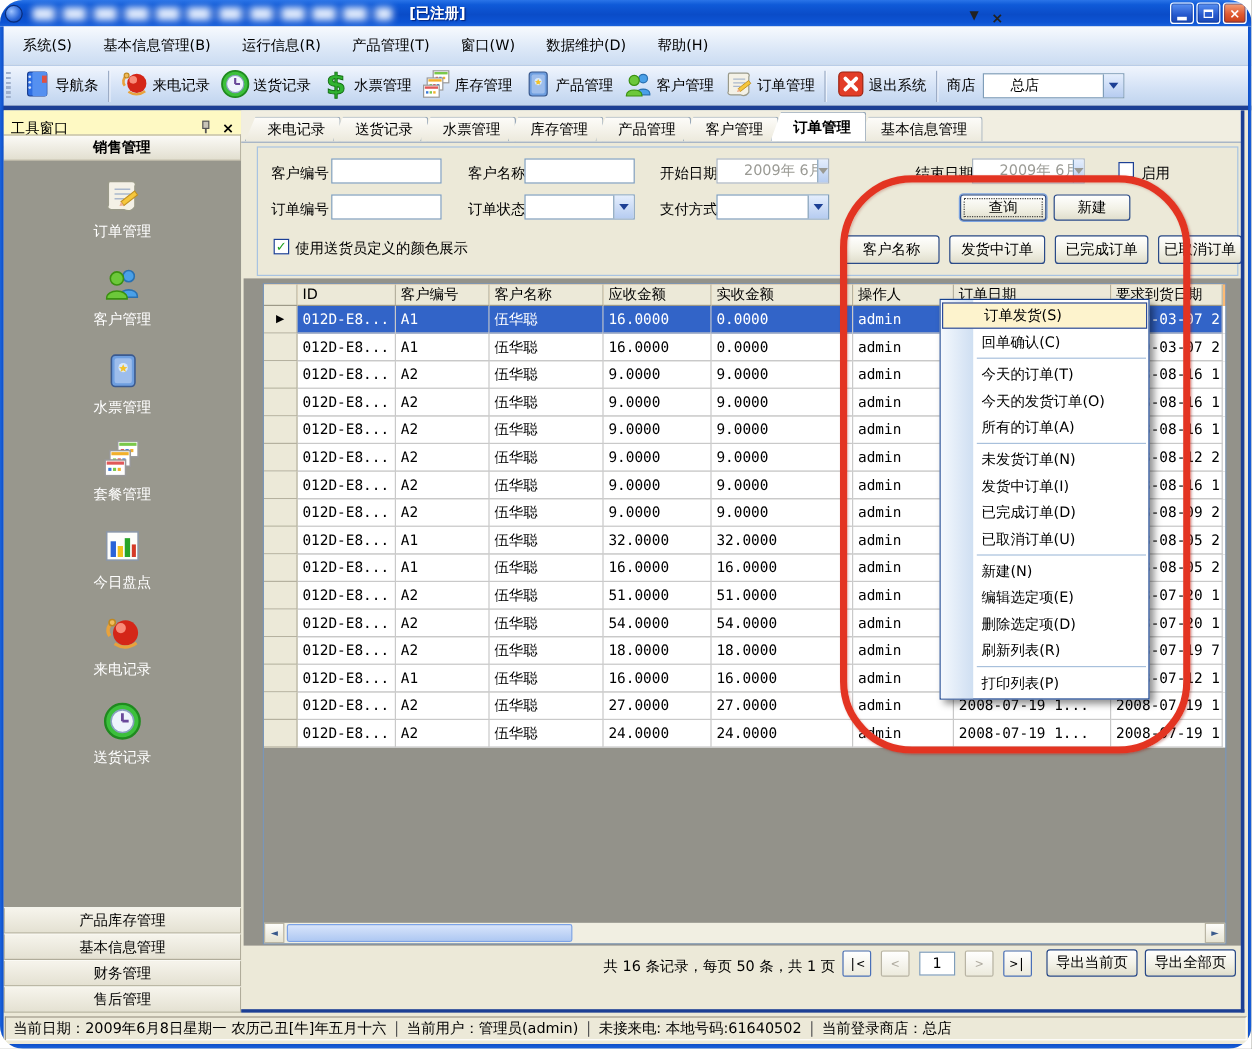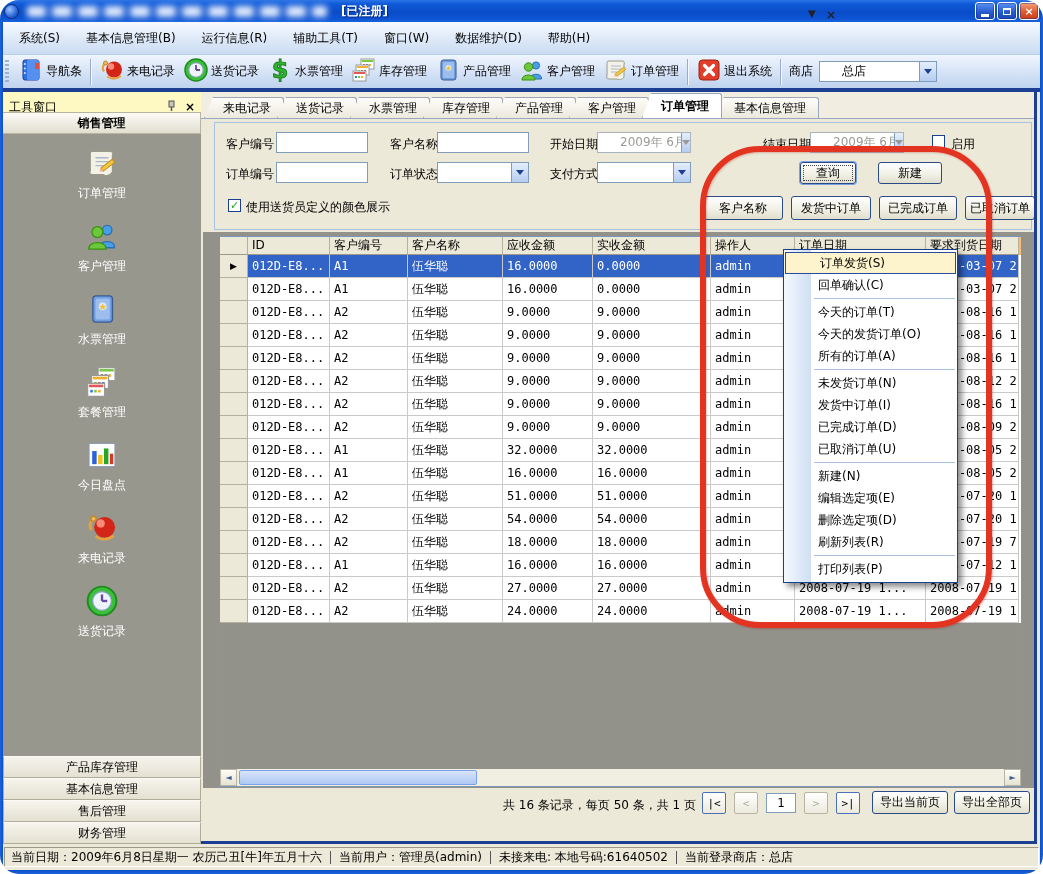--- a/index.html
+++ b/index.html
@@ -169,21 +169,21 @@
           <span class="glyph-restore"></span>
         </span>
       <span class="winbtn close">×</span>
     </span>
   </div>
 
   <div class="menubar">
     <span class="menuitem">系统(S)</span>
     <span class="menuitem">基本信息管理(B)</span>
     <span class="menuitem">运行信息(R)</span>
-    <span class="menuitem">辅助工具(T)</span>
+    <span class="menuitem">产品管理(T)</span>
     <span class="menuitem">窗口(W)</span>
     <span class="menuitem">数据维护(D)</span>
     <span class="menuitem">帮助(H)</span>
   </div>
 
   <div class="toolbar">
     <span class="grip"></span>
     <span class="tbtn">
       <span><svg viewBox="0 0 26 26" width="26" height="26">
             <rect x="5" y="3" width="16" height="20" rx="2" fill="#2f6fe4" stroke="#1a3f90"></rect>
@@ -382,22 +382,22 @@
             <circle cx="13" cy="13" r="7.2" fill="#eef4fc" stroke="#88a0c0"></circle>
             <line x1="13" y1="13" x2="13" y2="8" stroke="#6a4a9a" stroke-width="1.8"></line>
             <line x1="13" y1="13" x2="17" y2="13" stroke="#6a4a9a" stroke-width="1.8"></line>
           </svg></span>
       <span>送货记录</span>
     </span>
   </div>
   <div class="sb-bottom">
     <div class="sb-bar">产品库存管理</div>
     <div class="sb-bar">基本信息管理</div>
+    <div class="sb-bar">财务管理</div>
     <div class="sb-bar">售后管理</div>
-    <div class="sb-bar">财务管理</div>
   </div>
 
   <div class="main-bg"></div>
   <div class="tabstrip">
     <span class="tab">来电记录</span>
     <span class="tab">送货记录</span>
     <span class="tab">水票管理</span>
     <span class="tab">库存管理</span>
     <span class="tab">产品管理</span>
     <span class="tab">客户管理</span>
@@ -438,21 +438,21 @@
         <span class="tri"></span>
       </span>
   </span>
   <span class="flabel" style="left:550px; top:166px; position:absolute;">支付方式</span>
   <span class="combo" style="left:597px; top:162px; width:94px; position:absolute;">
     <span class="val"></span>
     <span class="cbtn">
         <span class="tri"></span>
       </span>
   </span>
-  <span class="xpbtn focus" style="left:800px; top:162px; width:56px;">查询</span>
+  <span class="xpbtn focus" style="left:800px; top:162px; width:72px;">查询</span>
   <span class="xpbtn" style="left:878px; top:162px; width:64px;">新建</span>
 
   <span class="cbox" style="left:228px; top:199px;">✓</span>
   <span class="flabel" style="left:246px; top:199px; position:absolute;">使用送货员定义的颜色展示</span>
   <span class="xpbtn" style="left:703px; top:196px; width:80px; height:24px;">客户名称</span>
   <span class="xpbtn" style="left:791px; top:196px; width:80px; height:24px;">发货中订单</span>
   <span class="xpbtn" style="left:879px; top:196px; width:78px; height:24px;">已完成订单</span>
   <span class="xpbtn" style="left:965px; top:196px; width:70px; height:24px;">已取消订单</span>
 
   <div class="gridarea"></div>

